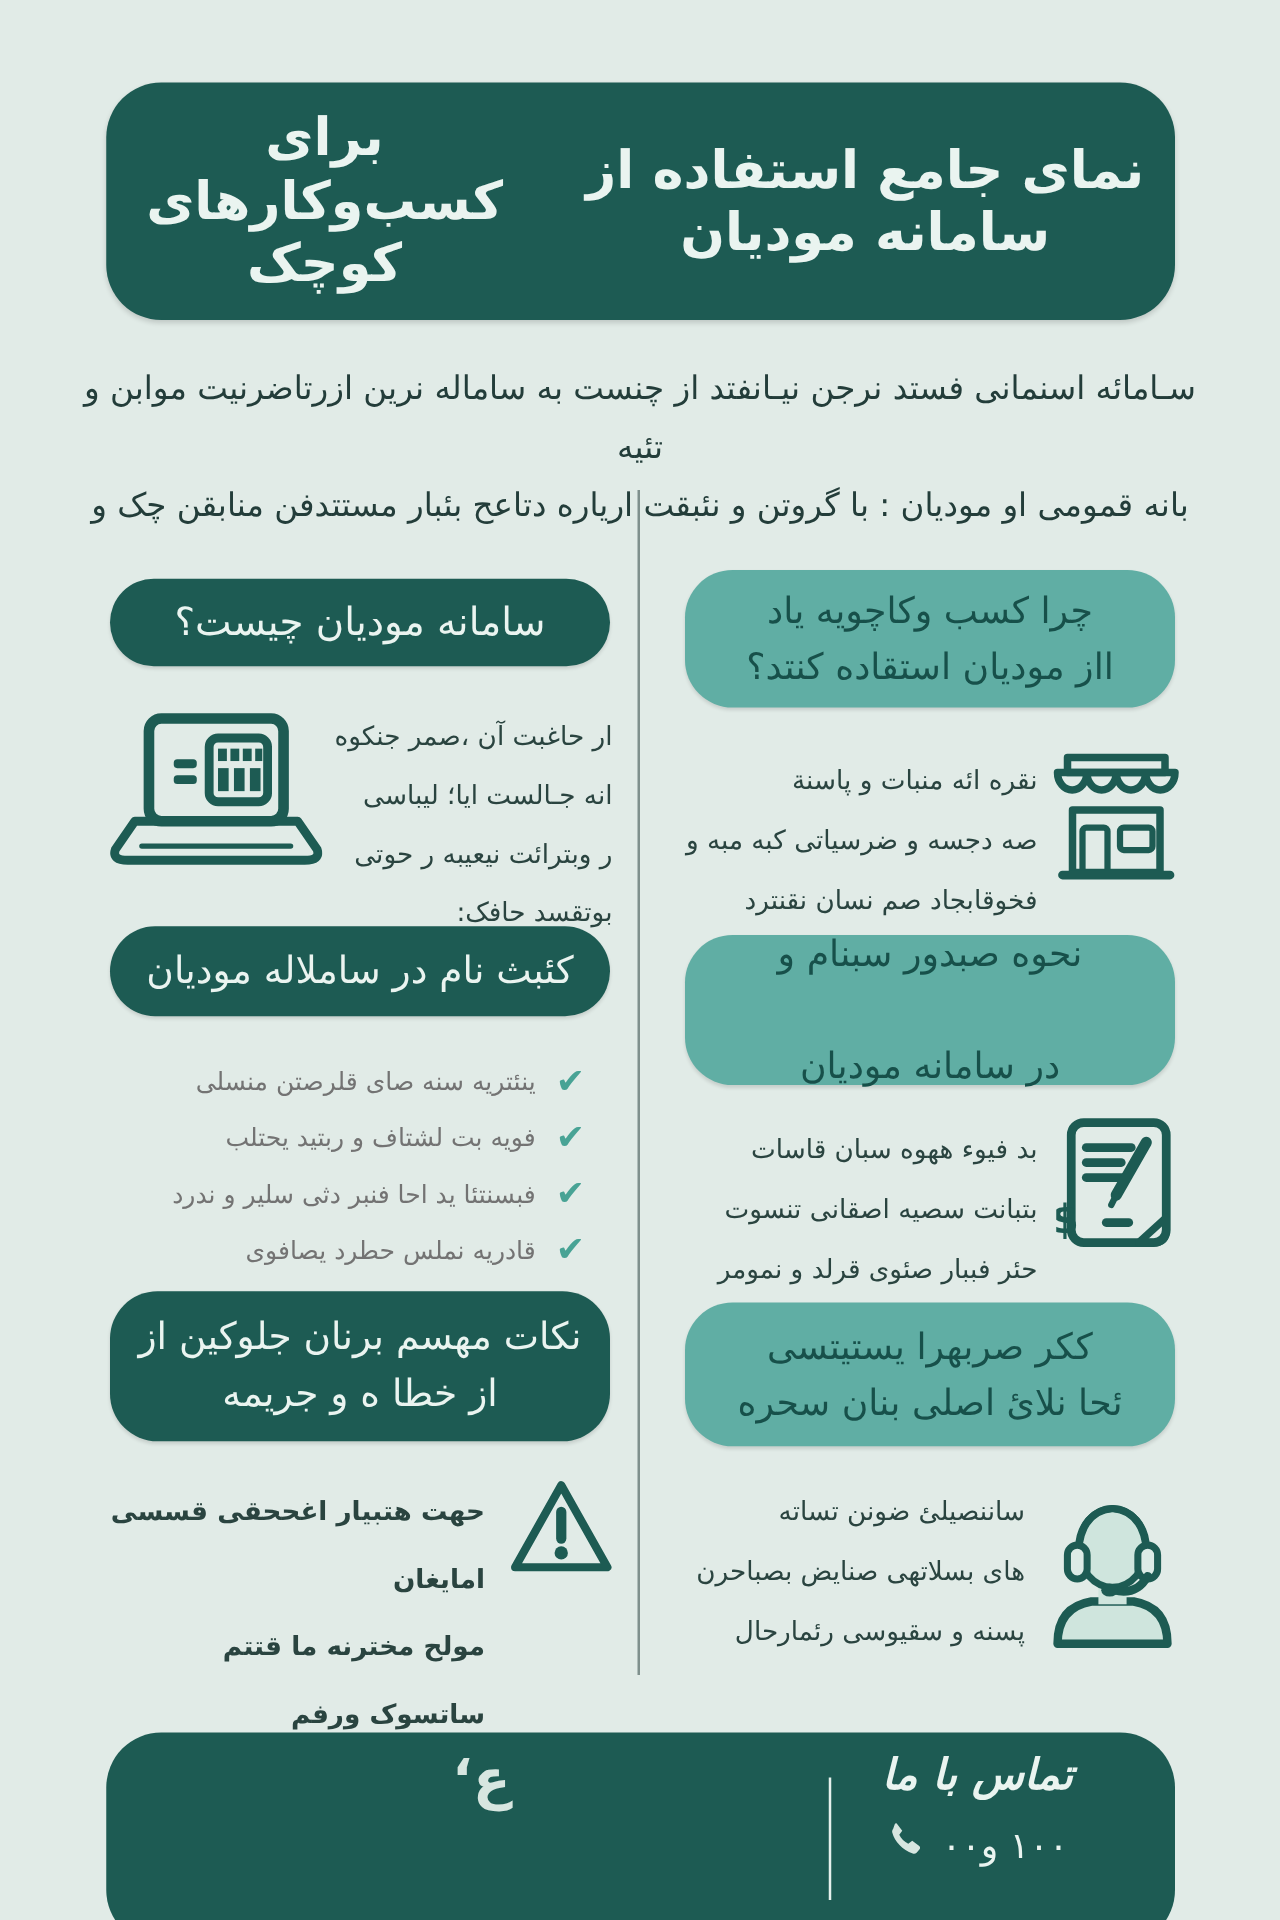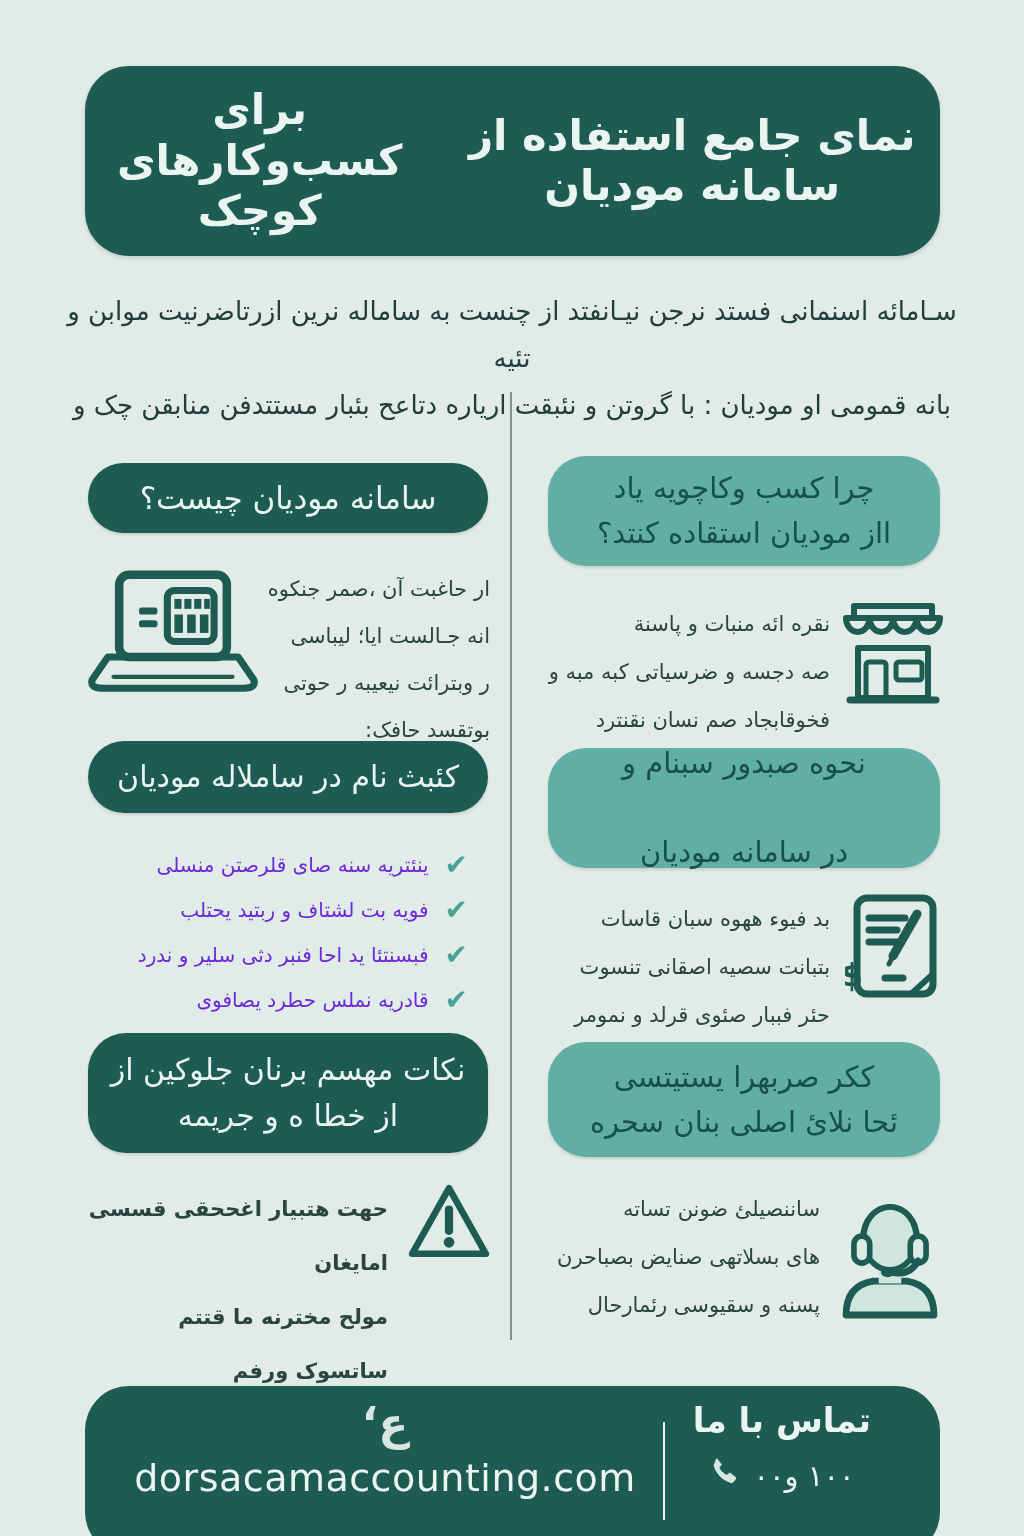--- a/index.html
+++ b/index.html
@@ -34,27 +34,27 @@
   .pill{border-radius:38px;display:flex;flex-direction:column;justify-content:center;align-items:center;
     text-align:right;font-weight:normal;box-shadow:0 2px 3px rgba(0,0,0,.12);}
   .pill-dark{background:var(--dark);color:var(--white);}
   .pill-light{background:var(--light-pill);color:#17504a;}
   .pill .l{line-height:1.55;}
   
   .bodytext{text-align:right;font-size:21px;line-height:47px;color:#2a4440;}
   .check-list{left:85px;top:848px;width:405px;display:flex;flex-direction:column;gap:12px;padding-right:22px;}
   .check-row{display:flex;align-items:center;gap:16px;}
   .check-glyph{color:var(--check);font-size:28px;line-height:33px;font-weight:bold;}
-  .check-text{font-size:20px;color:#6d28d9;}
+  .check-text{font-size:20px;color:#737373;}
   .warn-row{left:85px;top:1182px;width:405px;display:flex;gap:20px;align-items:flex-start;font-weight:bold;}
   .warn-text{text-align:right;font-size:21px;line-height:54px;color:#2a4440;flex:1;}
   
   .footer-box{left:85px;top:1386px;width:855px;height:170px;background:var(--dark);border-radius:44px;}
   .footer-contact{position:absolute;right:48px;top:14px;width:220px;text-align:center;color:var(--white);}
-  .footer-contact .lbl{font-size:34px;font-weight:bold;}
+  .footer-contact .lbl{font-size:34px;font-weight:bold;font-style:italic;}
   .footer-phone{margin-top:16px;display:flex;justify-content:center;align-items:center;gap:12px;font-size:29px;color:var(--white);}
   .footer-divider{position:absolute;left:578px;top:36px;width:2px;height:98px;background:#e6f0ec;}
   .footer-left{position:absolute;left:30px;top:16px;width:540px;display:flex;flex-direction:column;align-items:center;gap:10px;}
   .footer-tagline{display:flex;align-items:center;gap:14px;color:var(--white);font-size:27px;font-weight:bold;}
   .footer-glyph{font-size:44px;color:#d7e6e0;line-height:1;font-weight:bold;}
   .footer-site{font-size:38px;color:var(--white);direction:ltr;letter-spacing:.5px;}
   svg .st{stroke:var(--dark);fill:none;stroke-linecap:round;stroke-linejoin:round;}
 </style>
 </head>
 <body>
@@ -222,17 +222,16 @@
             <path fill="#d7e6e0" d="M6.4 2.2 L9.6 6.4 L7.8 8.8 C8.9 11 10.9 13 13.2 14.2 L15.6 12.4 L19.8 15.6 C20.4 16.1 20.5 17 20 17.6 L18.2 19.6 C17.6 20.2 16.7 20.4 15.9 20.1 C9.7 17.9 5.1 13 3.6 7.5 C3.4 6.8 3.6 6 4.1 5.4 L5.1 2.6 C5.4 1.9 5.9 1.8 6.4 2.2 Z"></path>
           </svg>
         </span>
       </div>
     </div>
     <div class="footer-divider"></div>
     <div class="footer-left">
       <div class="footer-tagline">
         <span class="footer-glyph">ع‘</span>
       </div>
-      <div class="footer-site">dorsacamaccounting.com</div>
     </div>
   </div>
 
 </div>
 
 </body></html>

